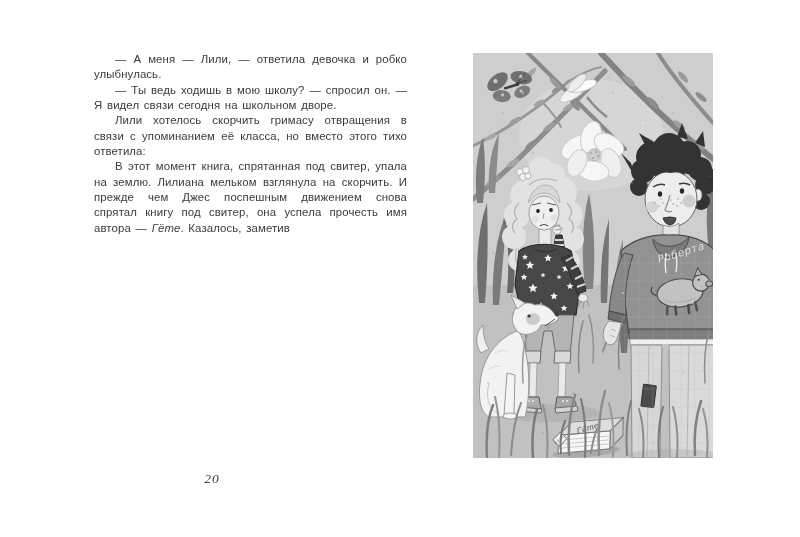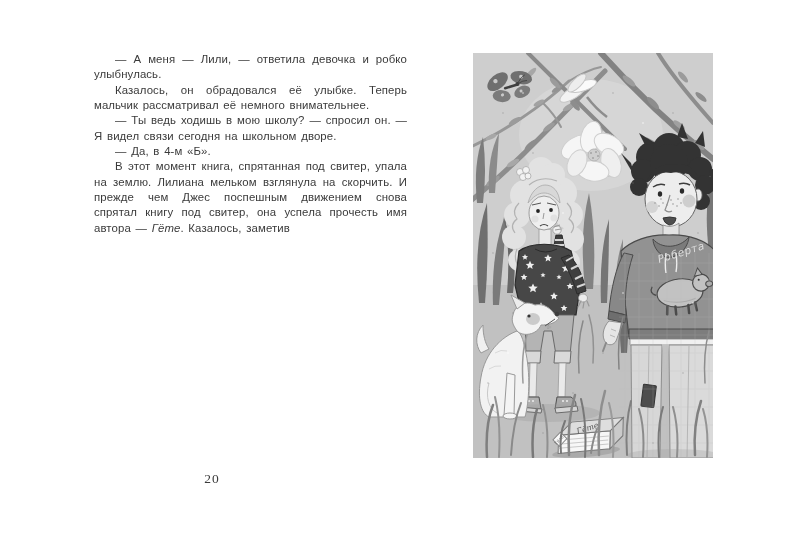--- a/index.html
+++ b/index.html
@@ -13,34 +13,33 @@
   .text-column{
     position:absolute;left:62px;top:52px;width:313px;
     color:#3a3a3a;font-size:11.4px;line-height:15.35px;
     text-align:justify;
     margin-left:32px;
   }
   .text-column p{margin:0;text-indent:21px;word-spacing:1.4px;letter-spacing:0.1px;}
   .text-column i{font-style:italic;}
   .page-number{
     position:absolute;left:62px;top:471px;width:300px;text-align:center;
-    font-family:"Liberation Serif",serif;font-size:13.5px;color:#3c3c3c;letter-spacing:1px;
+    font-family:"Liberation Serif",serif;font-size:13.5px;color:#3c3c3c;letter-spacing:1px;font-style:italic;
   }
   .illustration{position:absolute;left:473px;top:53px;width:240px;height:405px;}
 </style>
 </head>
 <body>
 
 <div class="book-page">
 
   <div class="text-column">
     <p>— А меня — Лили, — ответила девочка и робко улыбнулась.</p>
-    <p>Казалось, он обрадовался её улыбке. Теперь мальчик рассматривал её немного внимательнее.</p>
     <p>— Ты ведь ходишь в мою школу? — спросил он. — Я видел связи сегодня на школьном дворе.</p>
-    <p>— Да, в 4-м «Б».</p>
+    <p>Лили хотелось скорчить гримасу отвращения в связи с упоминанием её класса, но вместо этого тихо ответила:</p>
     <p><span>В этот момент книга, спрятанная под свитер, упала на землю. Лилиана мельком взглянула на скорчить. И прежде чем Джес поспешным движением снова спрятал книгу под свитер, она успела прочесть имя автора — </span><i>Гёте</i><span>. Казалось, заметив</span></p>
   </div>
 
   <div class="page-number">20</div>
 
   <svg class="illustration" viewBox="0 0 240 405" preserveAspectRatio="none">
 
     <g>
       <rect x="0" y="0" width="240" height="405" fill="#c9c9c9"></rect>
       <rect x="0" y="0" width="240" height="232" fill="#cecece"></rect>

